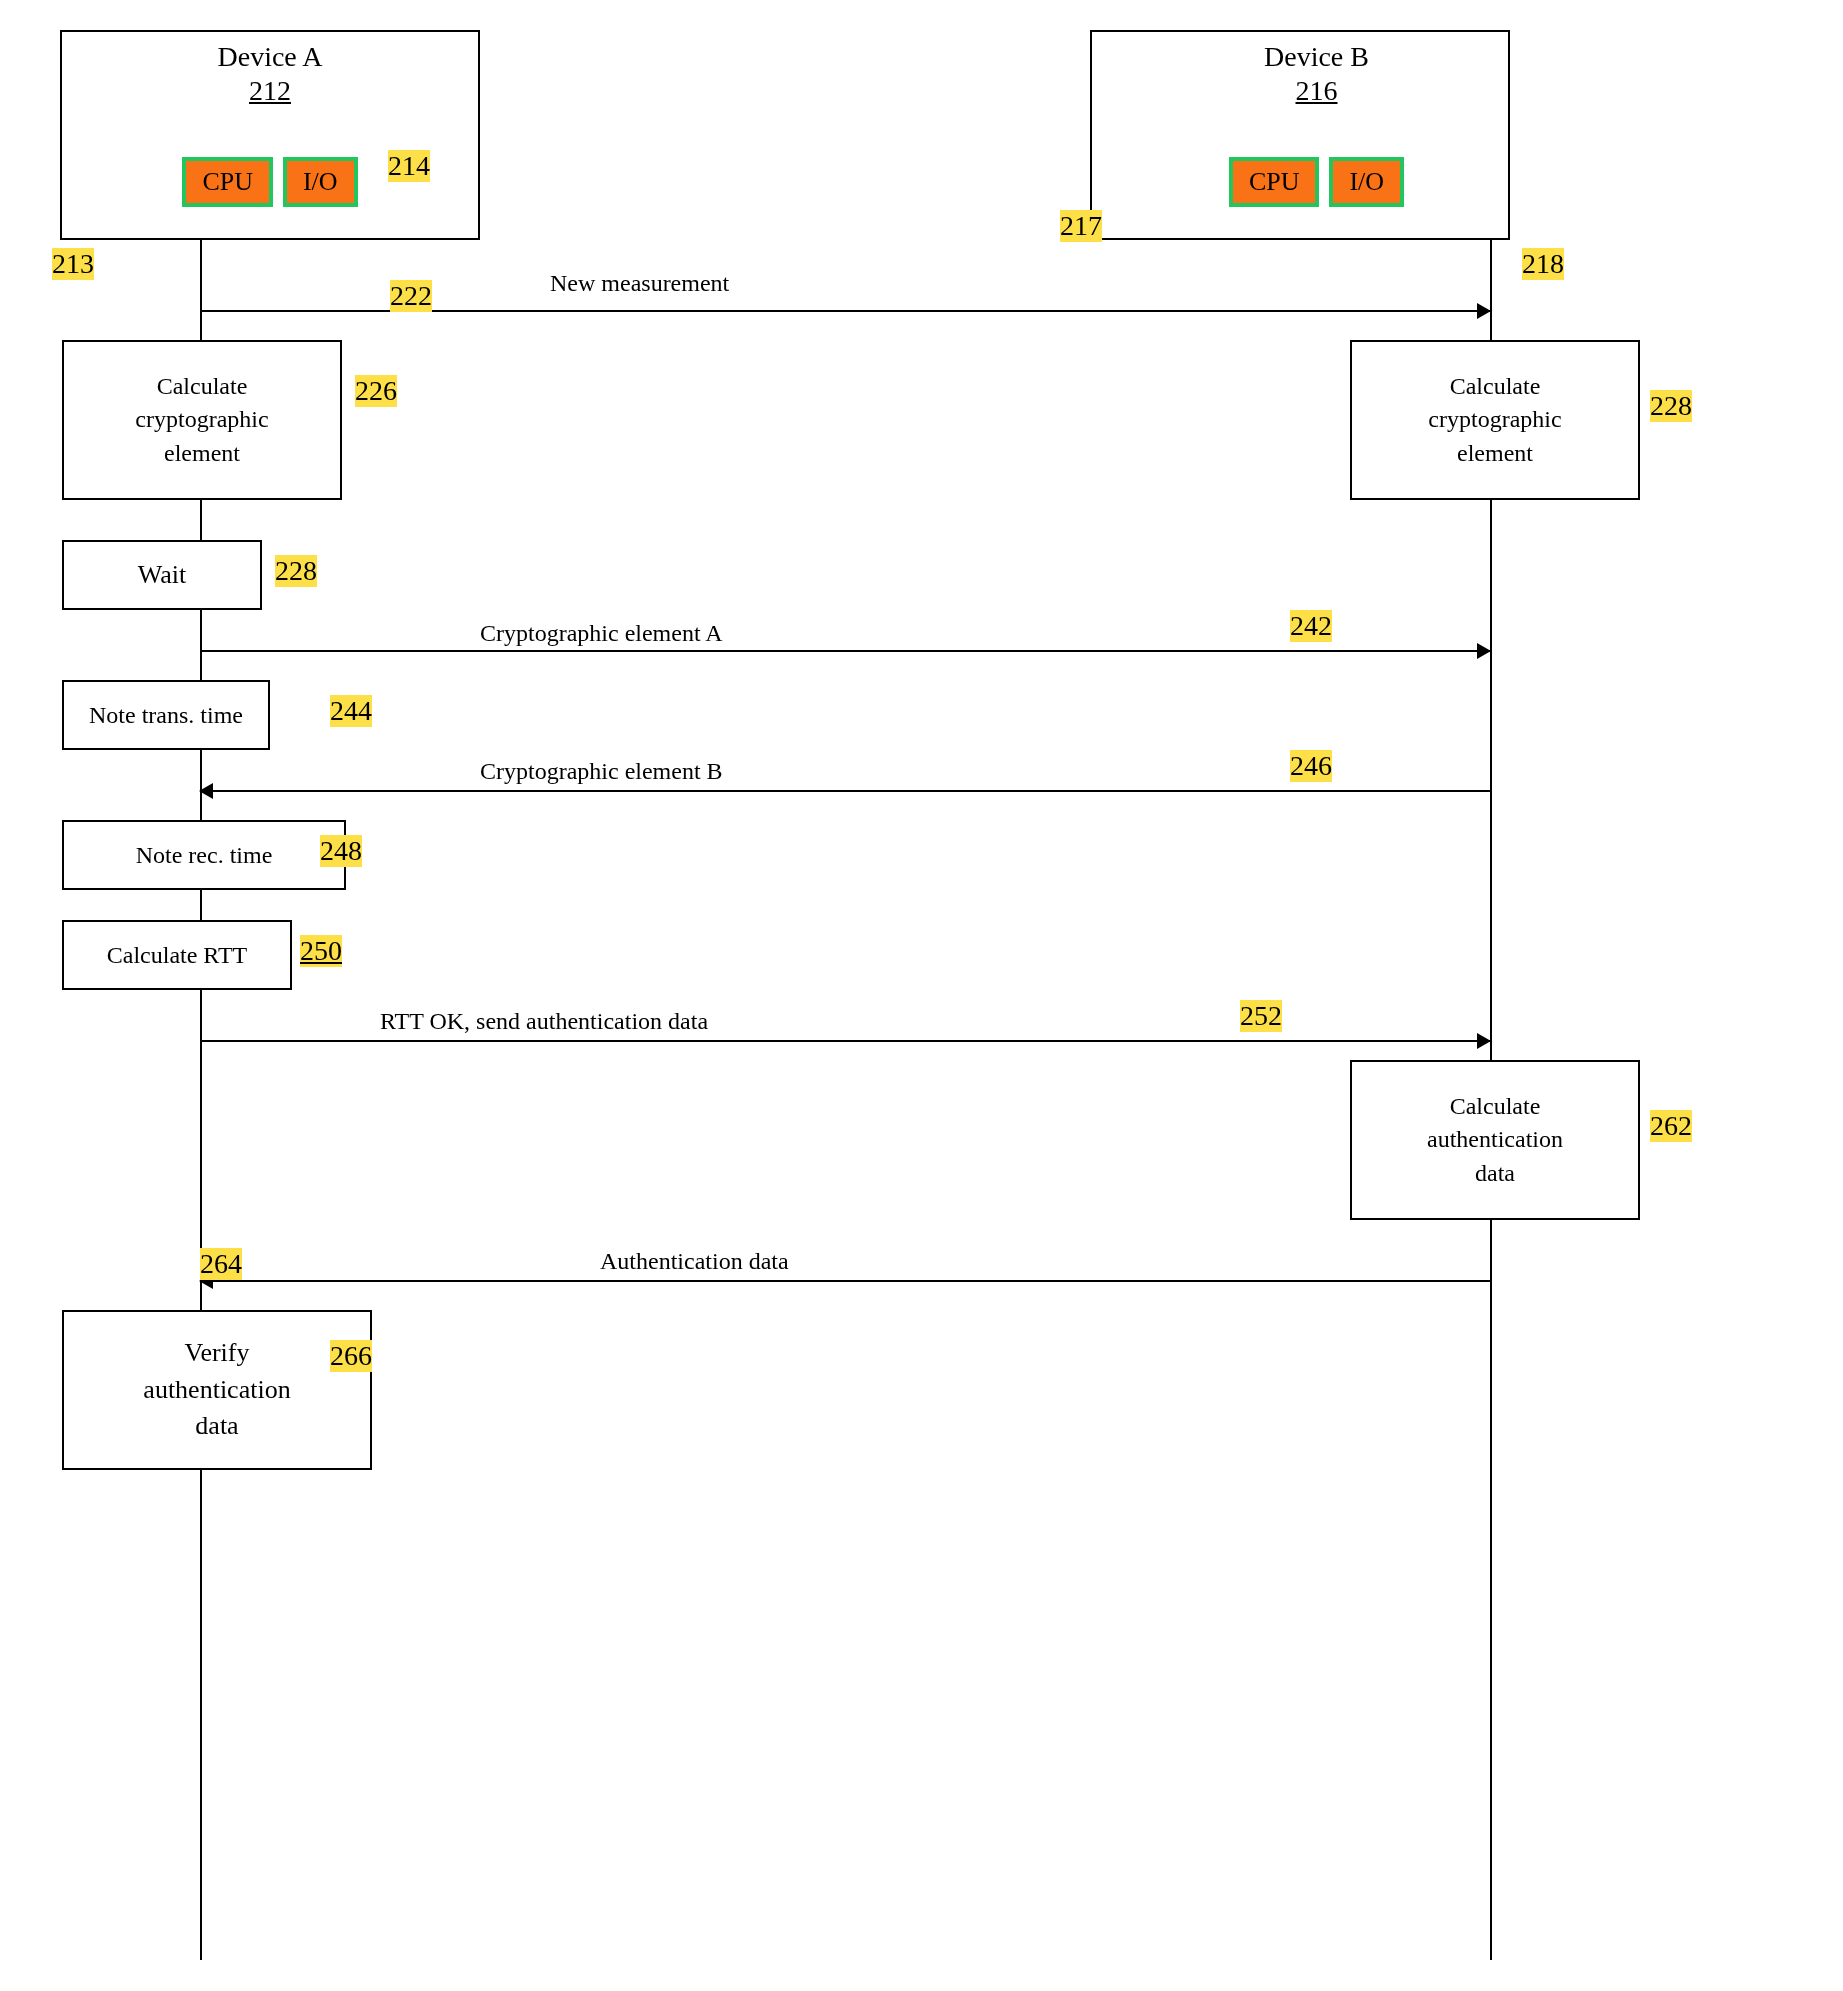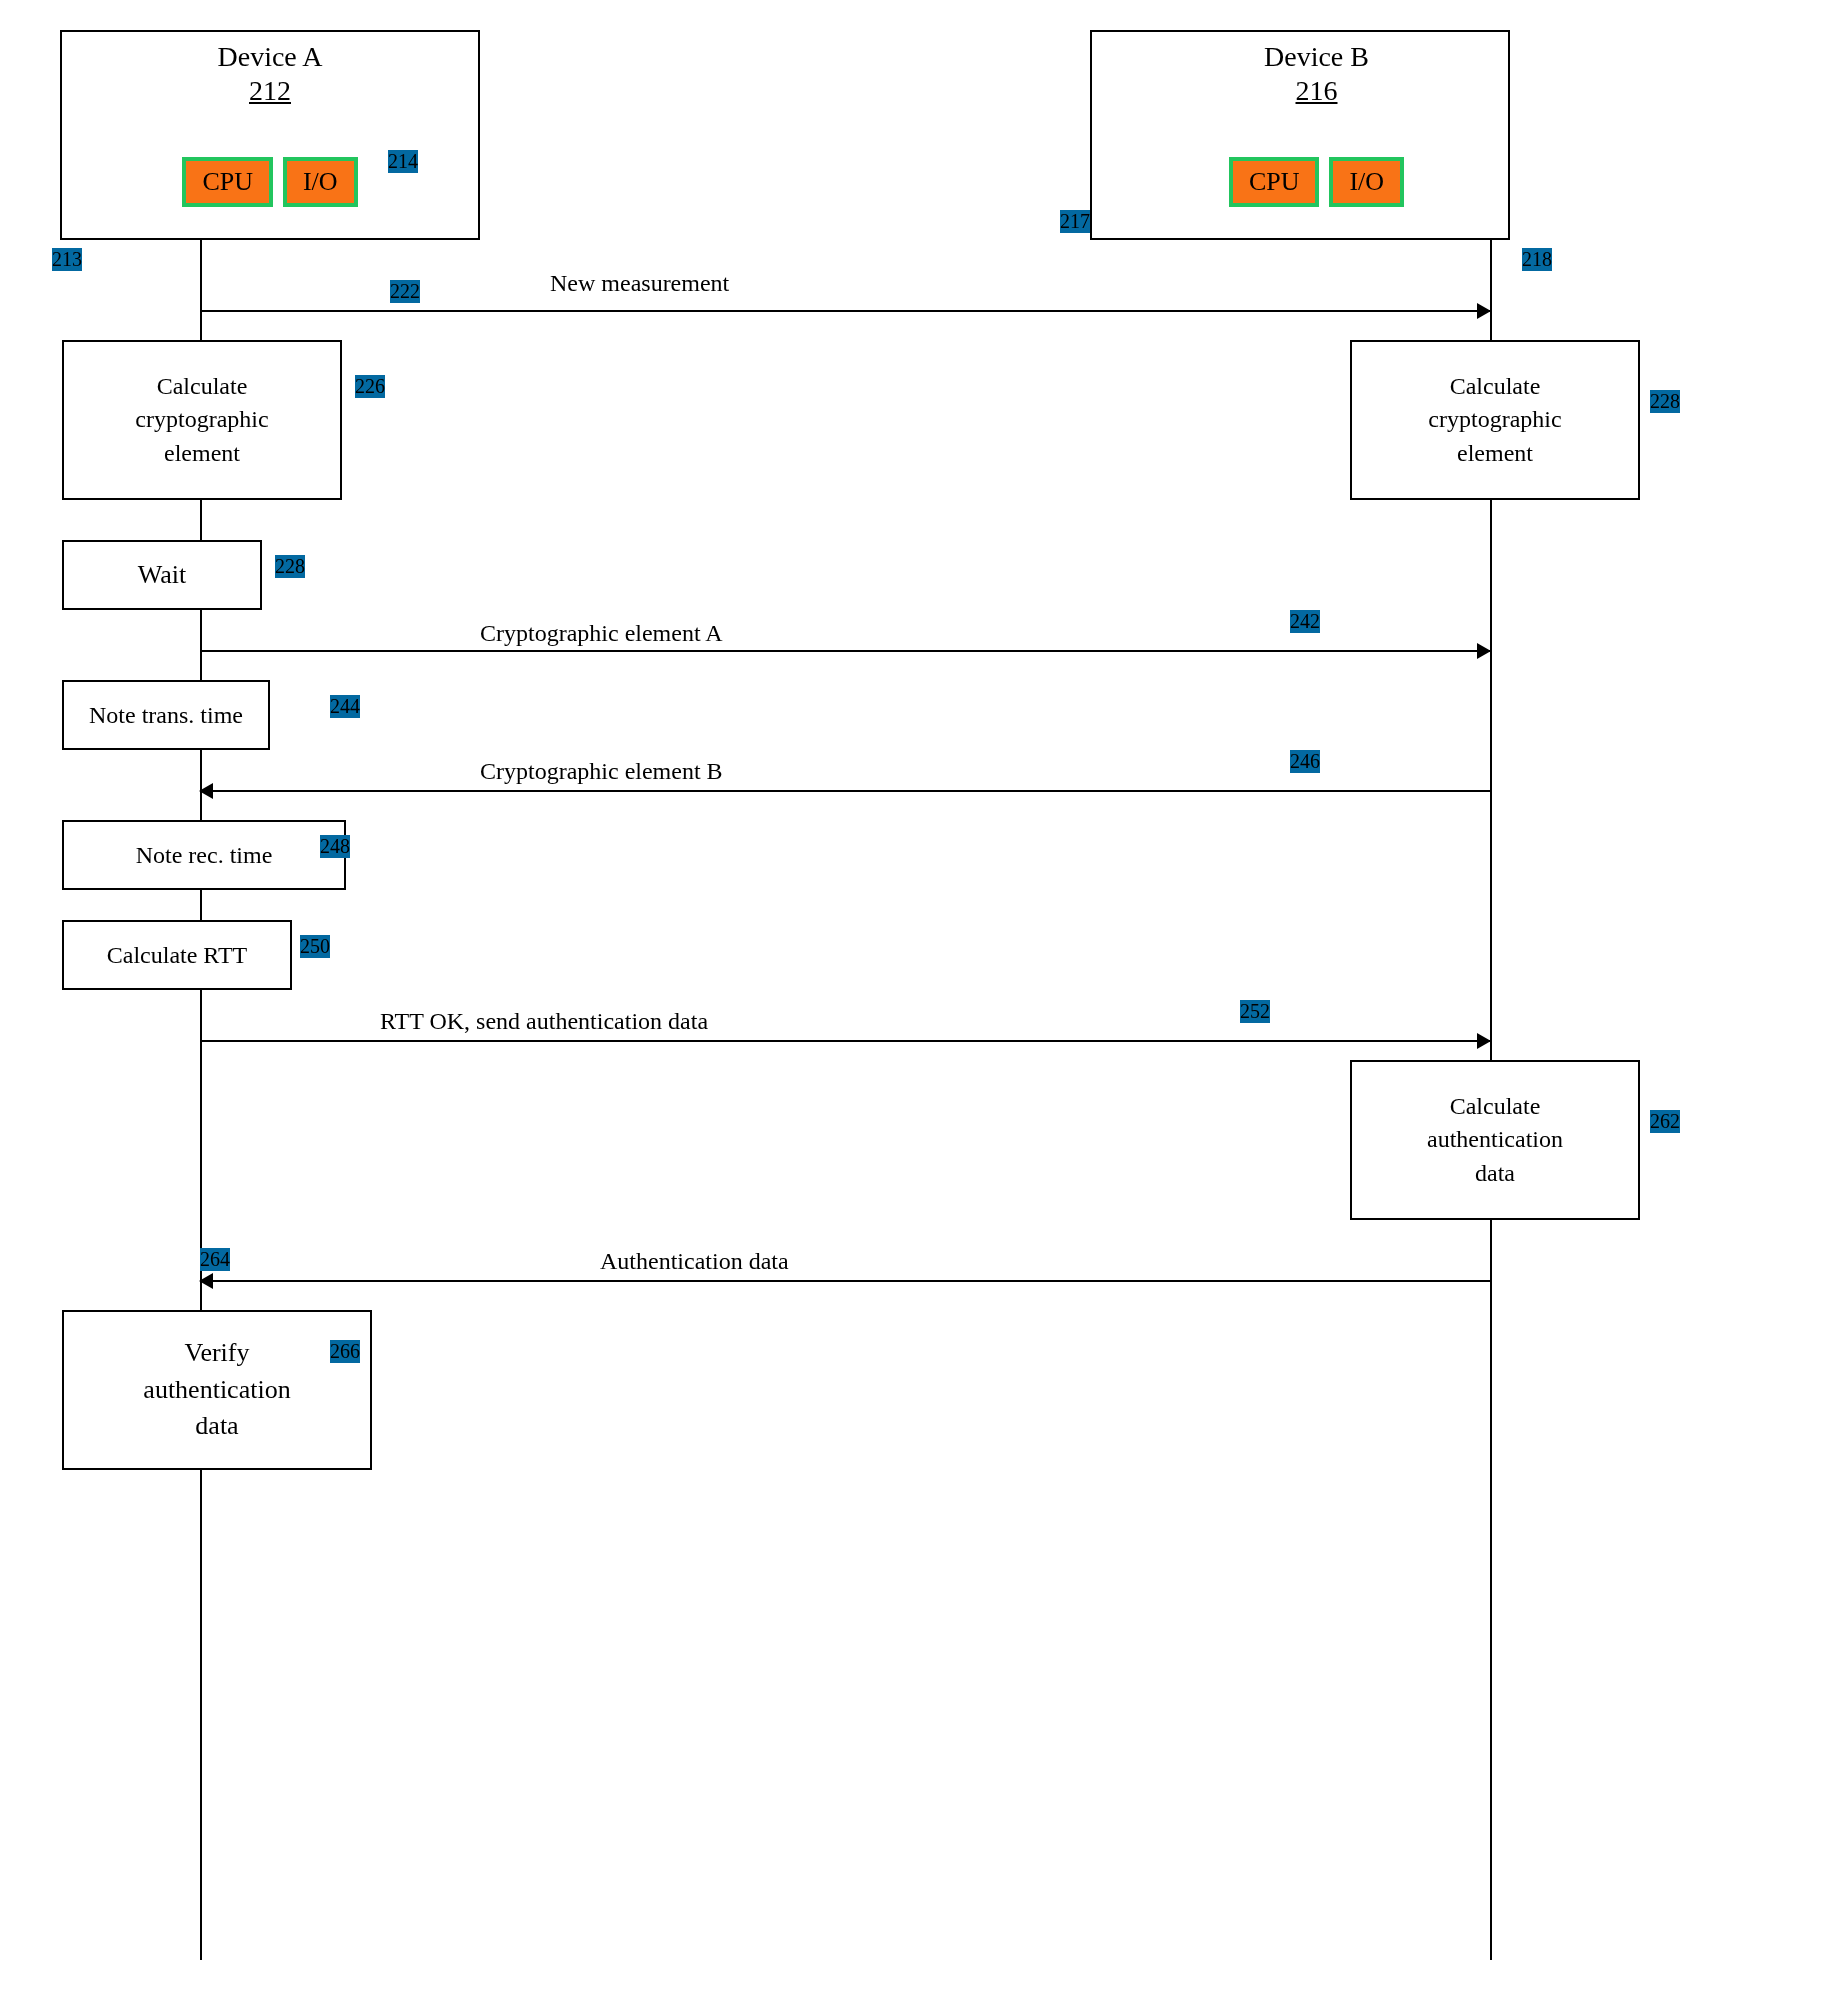--- a/index.html
+++ b/index.html
@@ -82,22 +82,22 @@
     .arrow-label {
       position: absolute;
       font-size: 24px;
       background: #fff;
       white-space: nowrap;
     }
 
     
     .ref-num {
       position: absolute;
-      font-size: 20px;
-      background: #0369a1;
+      font-size: 28px;
+      background: #fde047;
     }
 
     
     .arrow-right::after {
       content: '';
       position: absolute;
       right: -1px;
       top: 50%;
       transform: translateY(-50%);
       border-left: 14px solid #000;
@@ -196,21 +196,21 @@
   <div class="process-box" style="left: 62px; top: 820px; width: 284px; height: 70px; font-size: 24px; justify-content: center;">
     <div>Note rec. time</div>
   </div>
 
   <div class="ref-num" style="left: 320px; top: 835px;">248</div>
 
   <div class="process-box" style="left: 62px; top: 920px; width: 230px; height: 70px; font-size: 24px;">
     <div>Calculate RTT</div>
   </div>
 
-  <div class="ref-num" style="left: 300px; top: 935px;">250</div>
+  <div class="ref-num" style="left: 300px; top: 935px; text-decoration: underline;">250</div>
 
   <div class="arrow-line arrow-right" style="left: 200px; top: 1040px; width: 1290px;"></div>
   <div class="arrow-label" style="left: 380px; top: 1008px;">RTT OK, send authentication data</div>
 
   <div class="ref-num" style="left: 1240px; top: 1000px;">252</div>
 
   <div class="process-box" style="left: 1350px; top: 1060px; width: 290px; height: 160px; font-size: 24px; text-align: center; line-height: 1.4;">
     <div>Calculate<br>authentication<br>data</div>
   </div>
 

